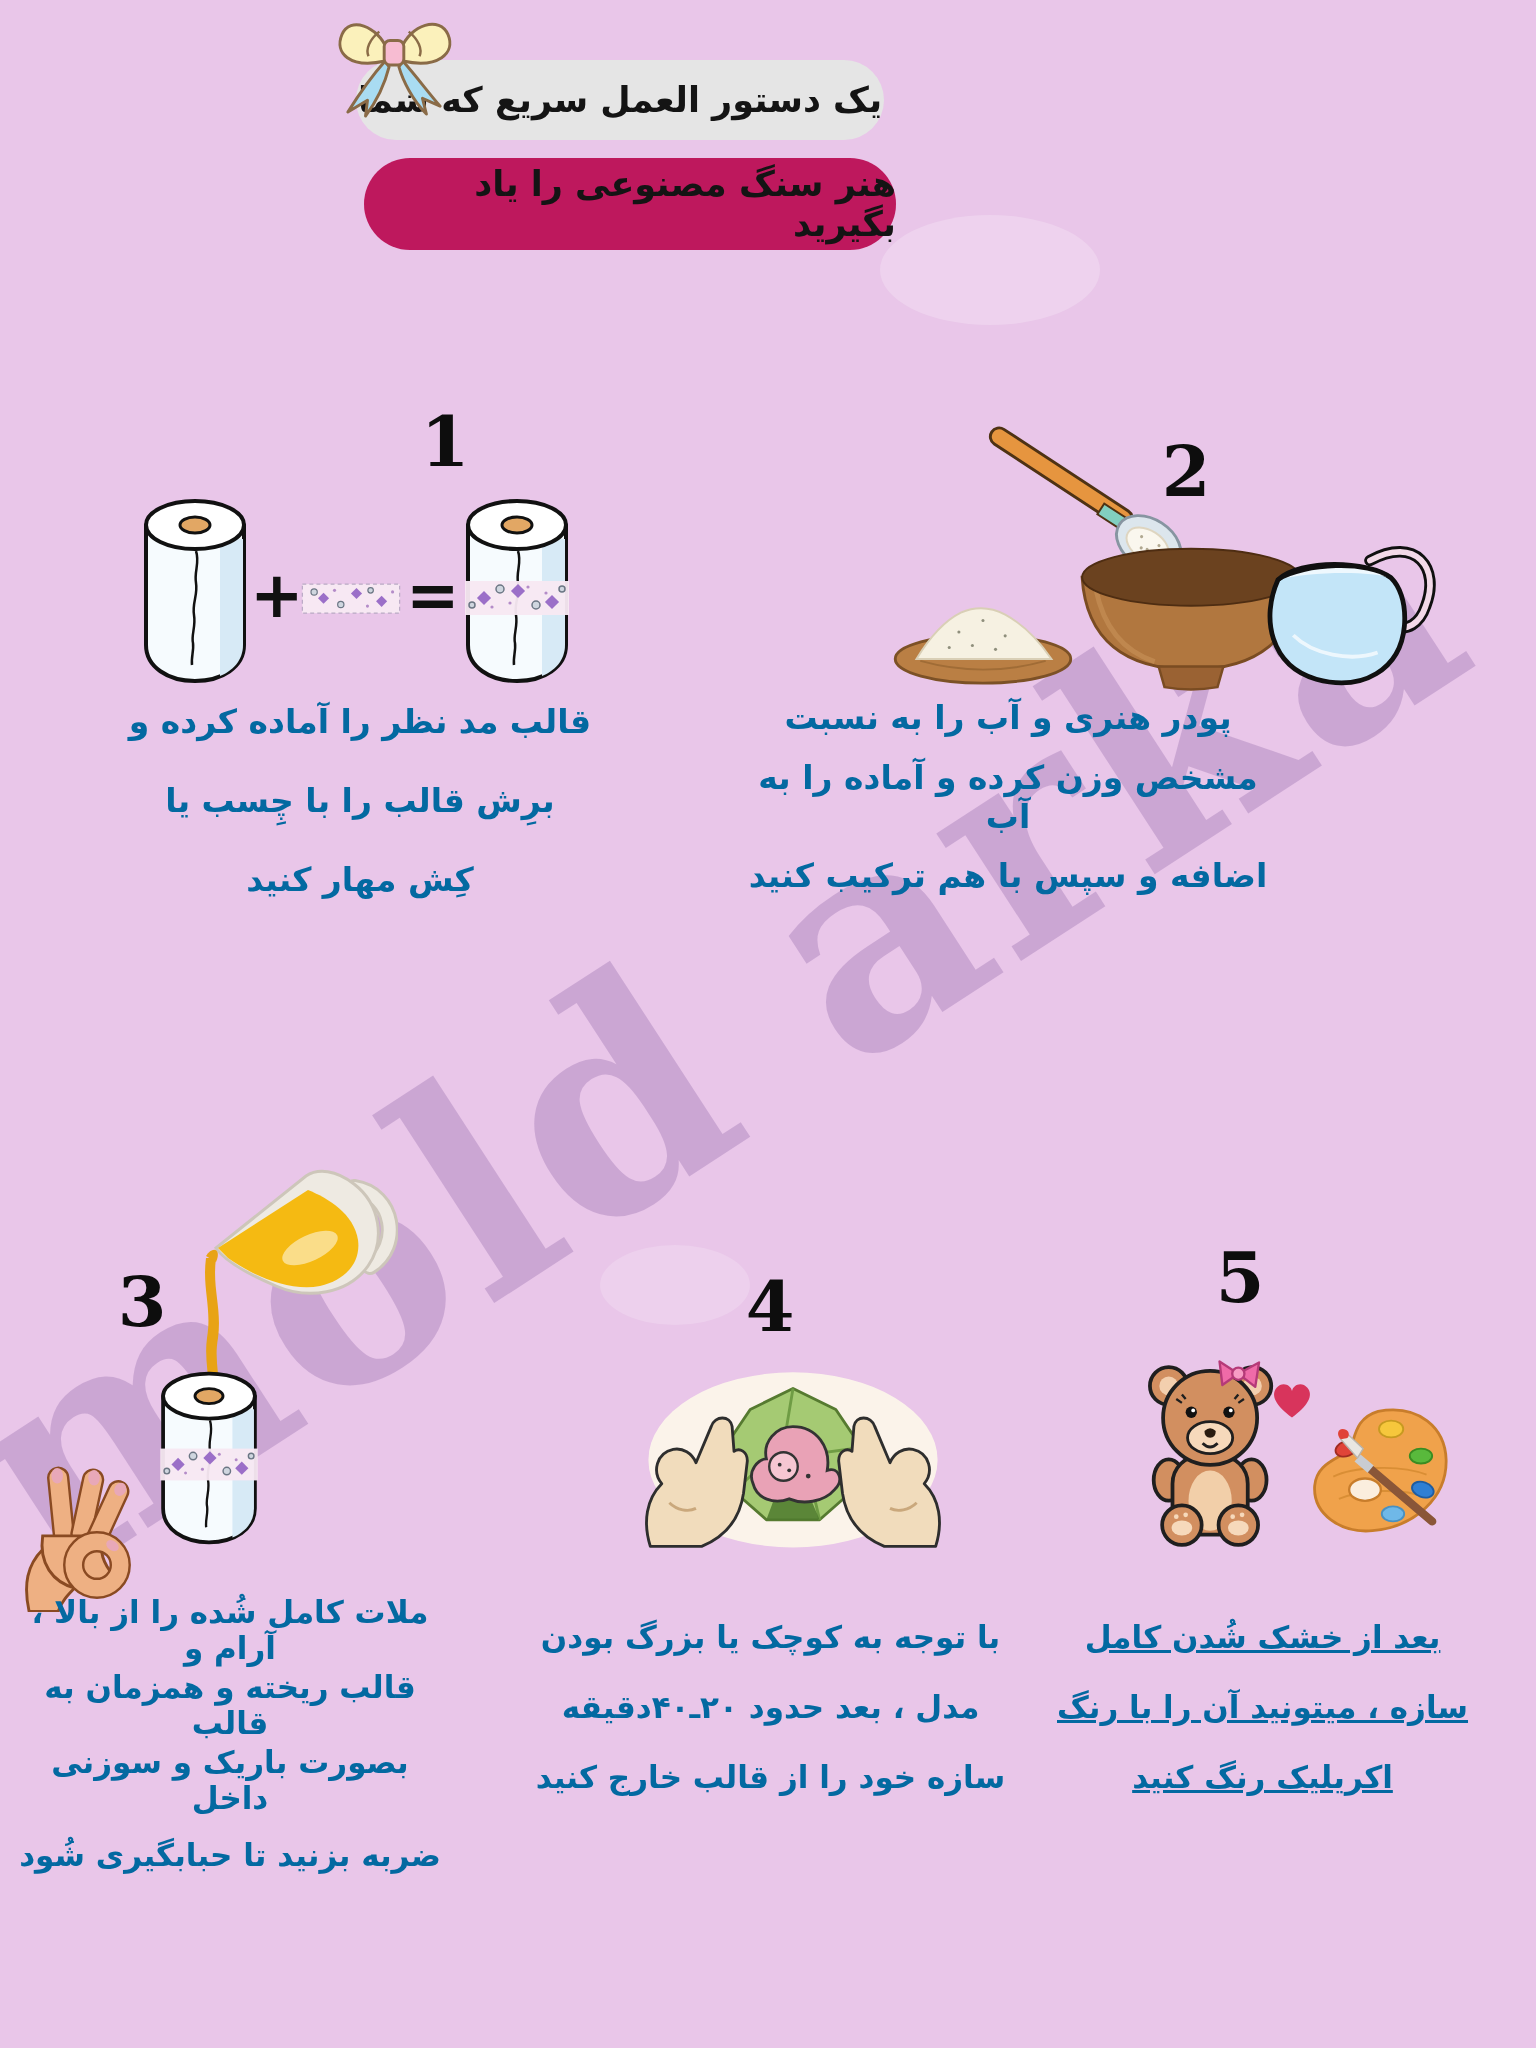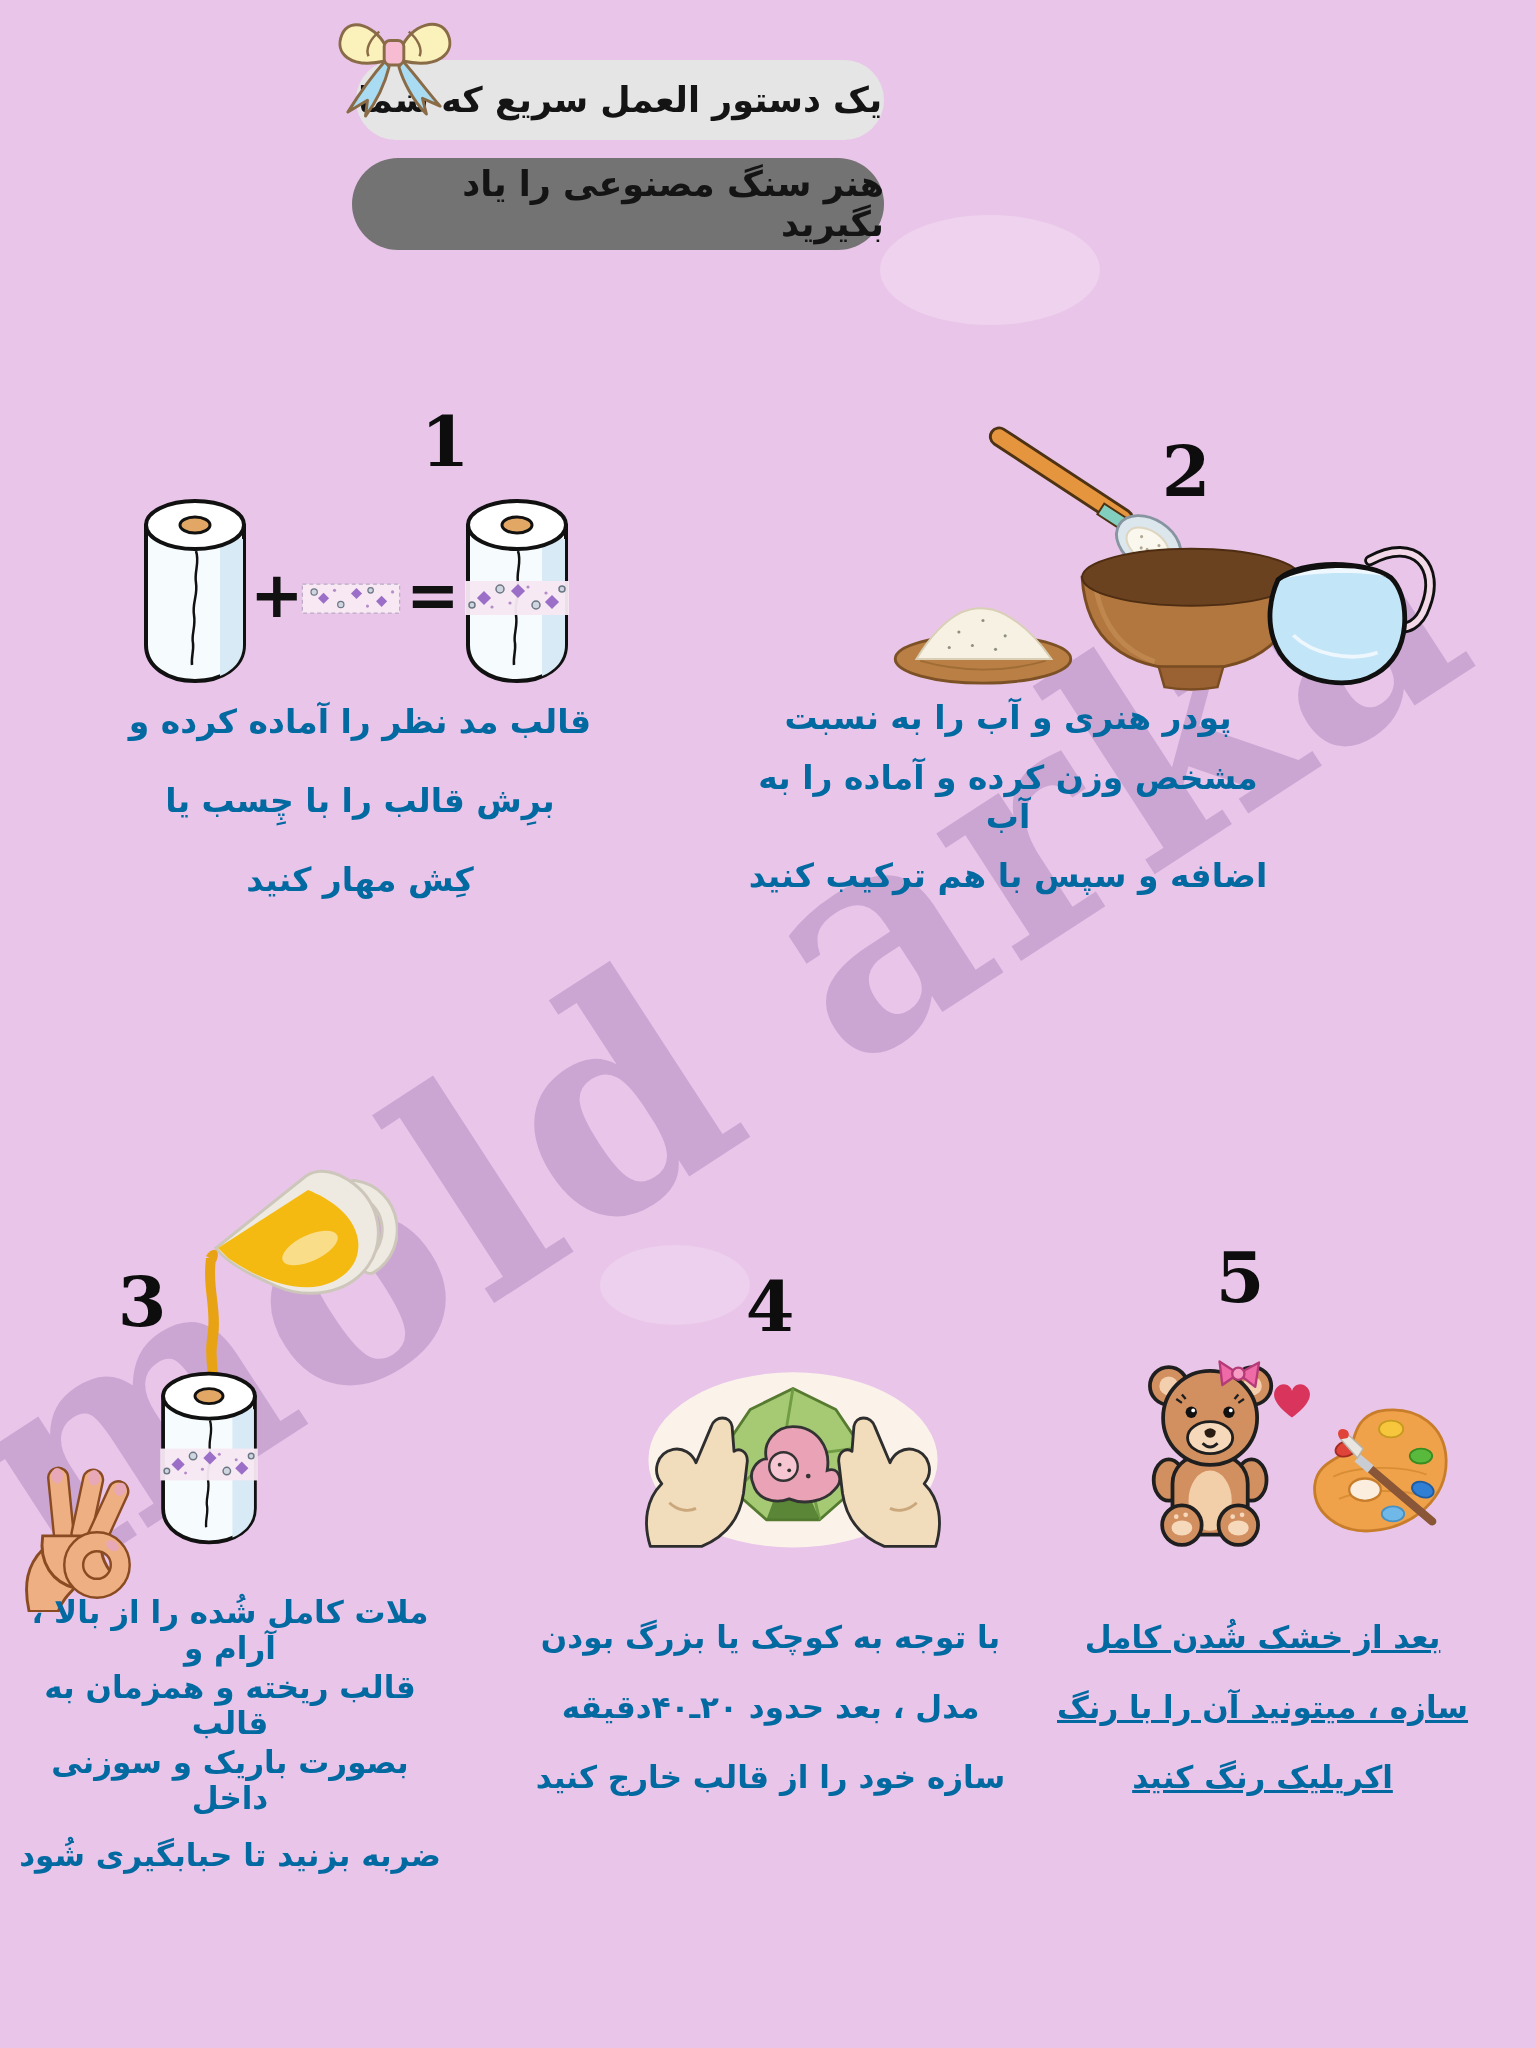--- a/index.html
+++ b/index.html
@@ -5,21 +5,21 @@
   html,body{margin:0;padding:0;}
   .canvas{position:relative;width:1536px;height:2048px;background:#e9c6e9;overflow:hidden;
           font-family:"DejaVu Sans","Liberation Sans",sans-serif;color:#141414;}
   .blob{position:absolute;border-radius:50%;z-index:0;}
   .watermark{position:absolute;left:-130px;top:905px;width:1560px;text-align:center;
              font-family:"DejaVu Serif","Liberation Serif",serif;font-weight:700;
              font-size:295px;letter-spacing:4px;color:rgba(155,115,175,0.38);
              transform:rotate(-33deg);white-space:nowrap;z-index:1;}
   .bubble{position:absolute;display:flex;align-items:center;justify-content:center;z-index:2;}
   .bubble-blue{left:356px;top:60px;width:528px;height:80px;background:#e5e5e5;border-radius:46px;}
-  .bubble-yellow{left:352px;top:158px;width:532px;height:92px;background:#737373;border-radius:46px;}
+  .bubble-yellow{left:364px;top:158px;width:532px;height:92px;background:#be185d;border-radius:46px;}
   .bubble span{font-size:35px;font-weight:700;direction:rtl;}
   .bow{position:absolute;left:330px;top:10px;width:128px;height:108px;z-index:3;}
   .num{position:absolute;font-family:"DejaVu Serif","Liberation Serif",serif;font-weight:700;
        font-size:70px;color:#0d0d0d;text-align:center;width:80px;z-index:3;line-height:74px;}
   .sym{position:absolute;font-weight:700;font-size:64px;color:#111;text-align:center;width:52px;
        z-index:3;line-height:74px;}
   .art{position:absolute;z-index:2;}
   .cap{position:absolute;text-align:center;direction:rtl;font-weight:700;color:#0369a1;z-index:3;}
   .cap .line{display:flex;align-items:center;justify-content:center;font-size:33px;height:79px;}
   .cap-s3 .line{font-size:31px;height:75px;}

